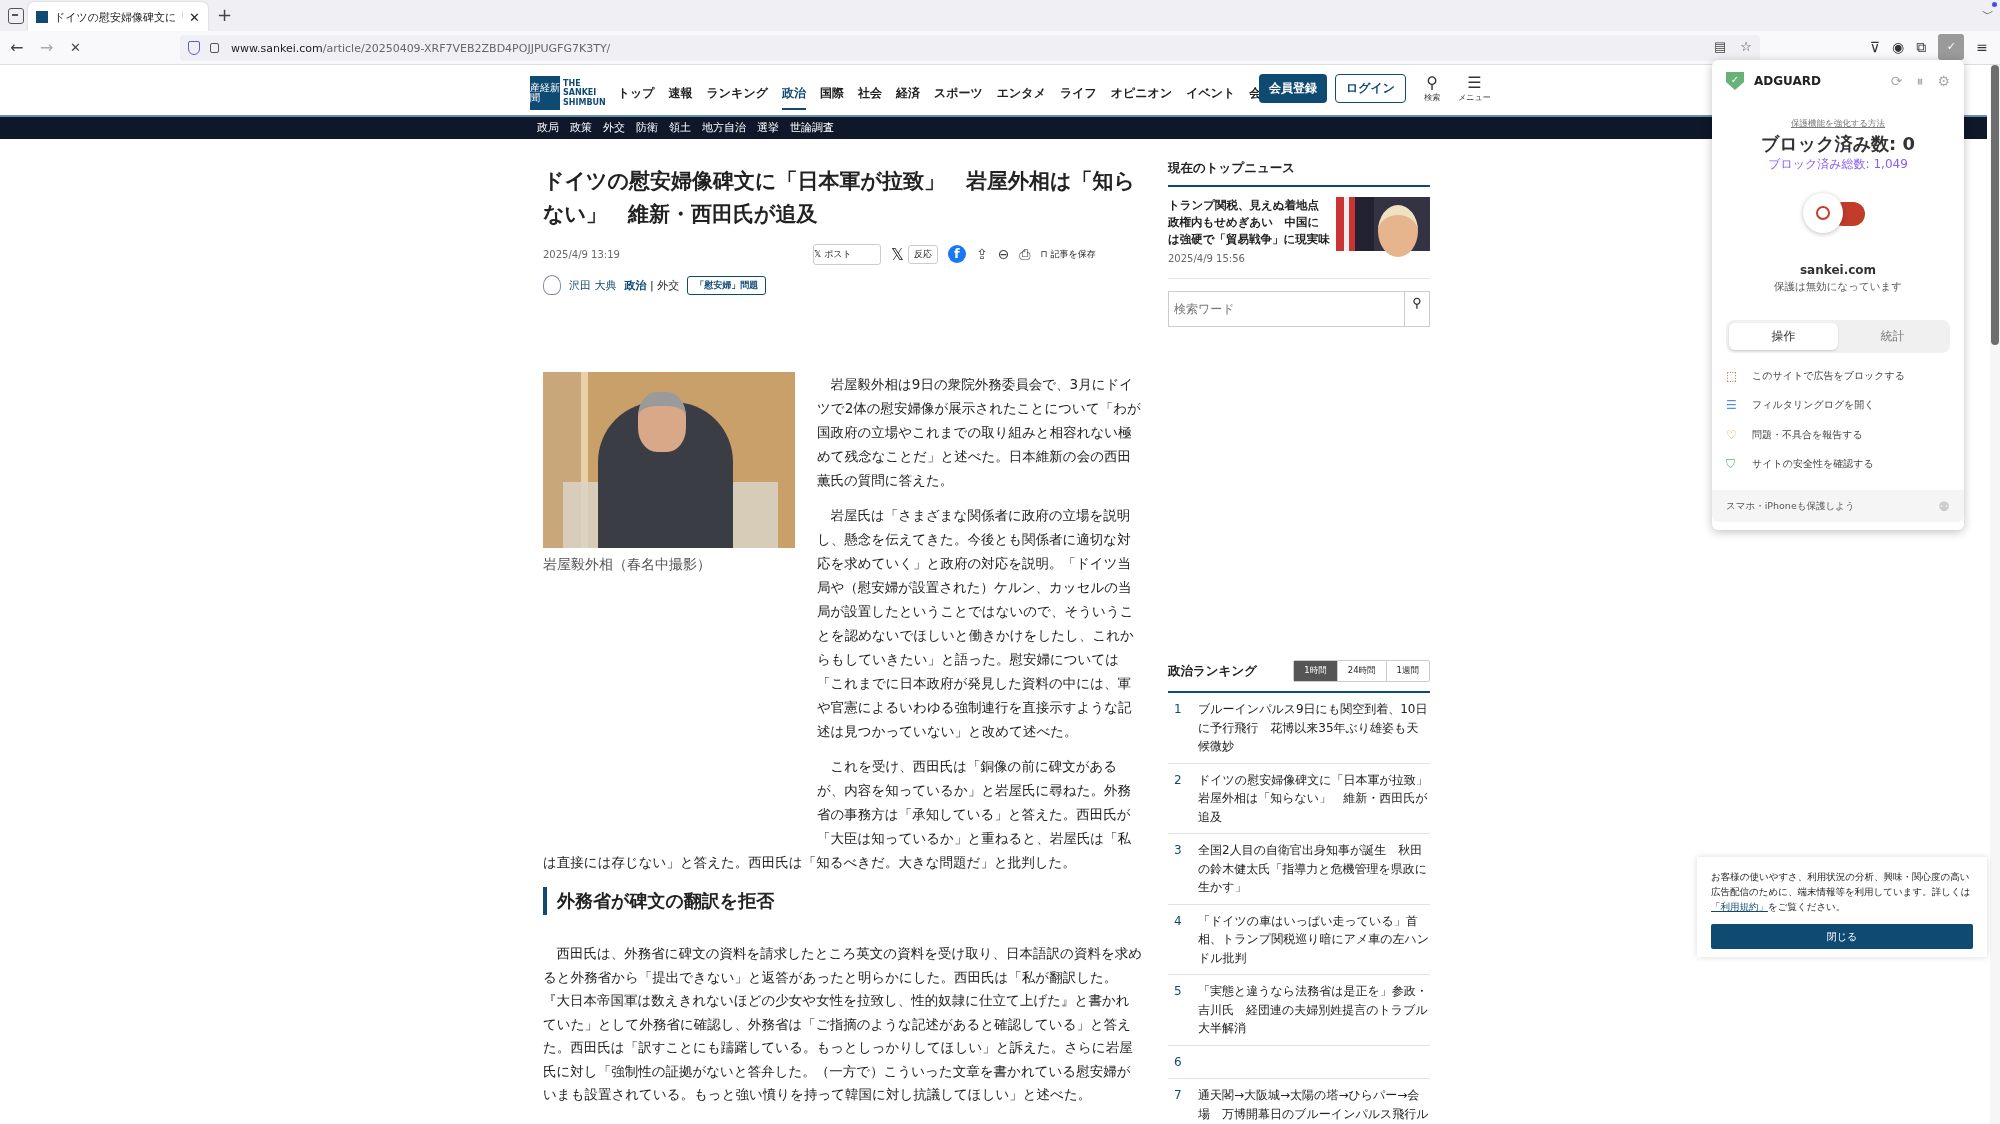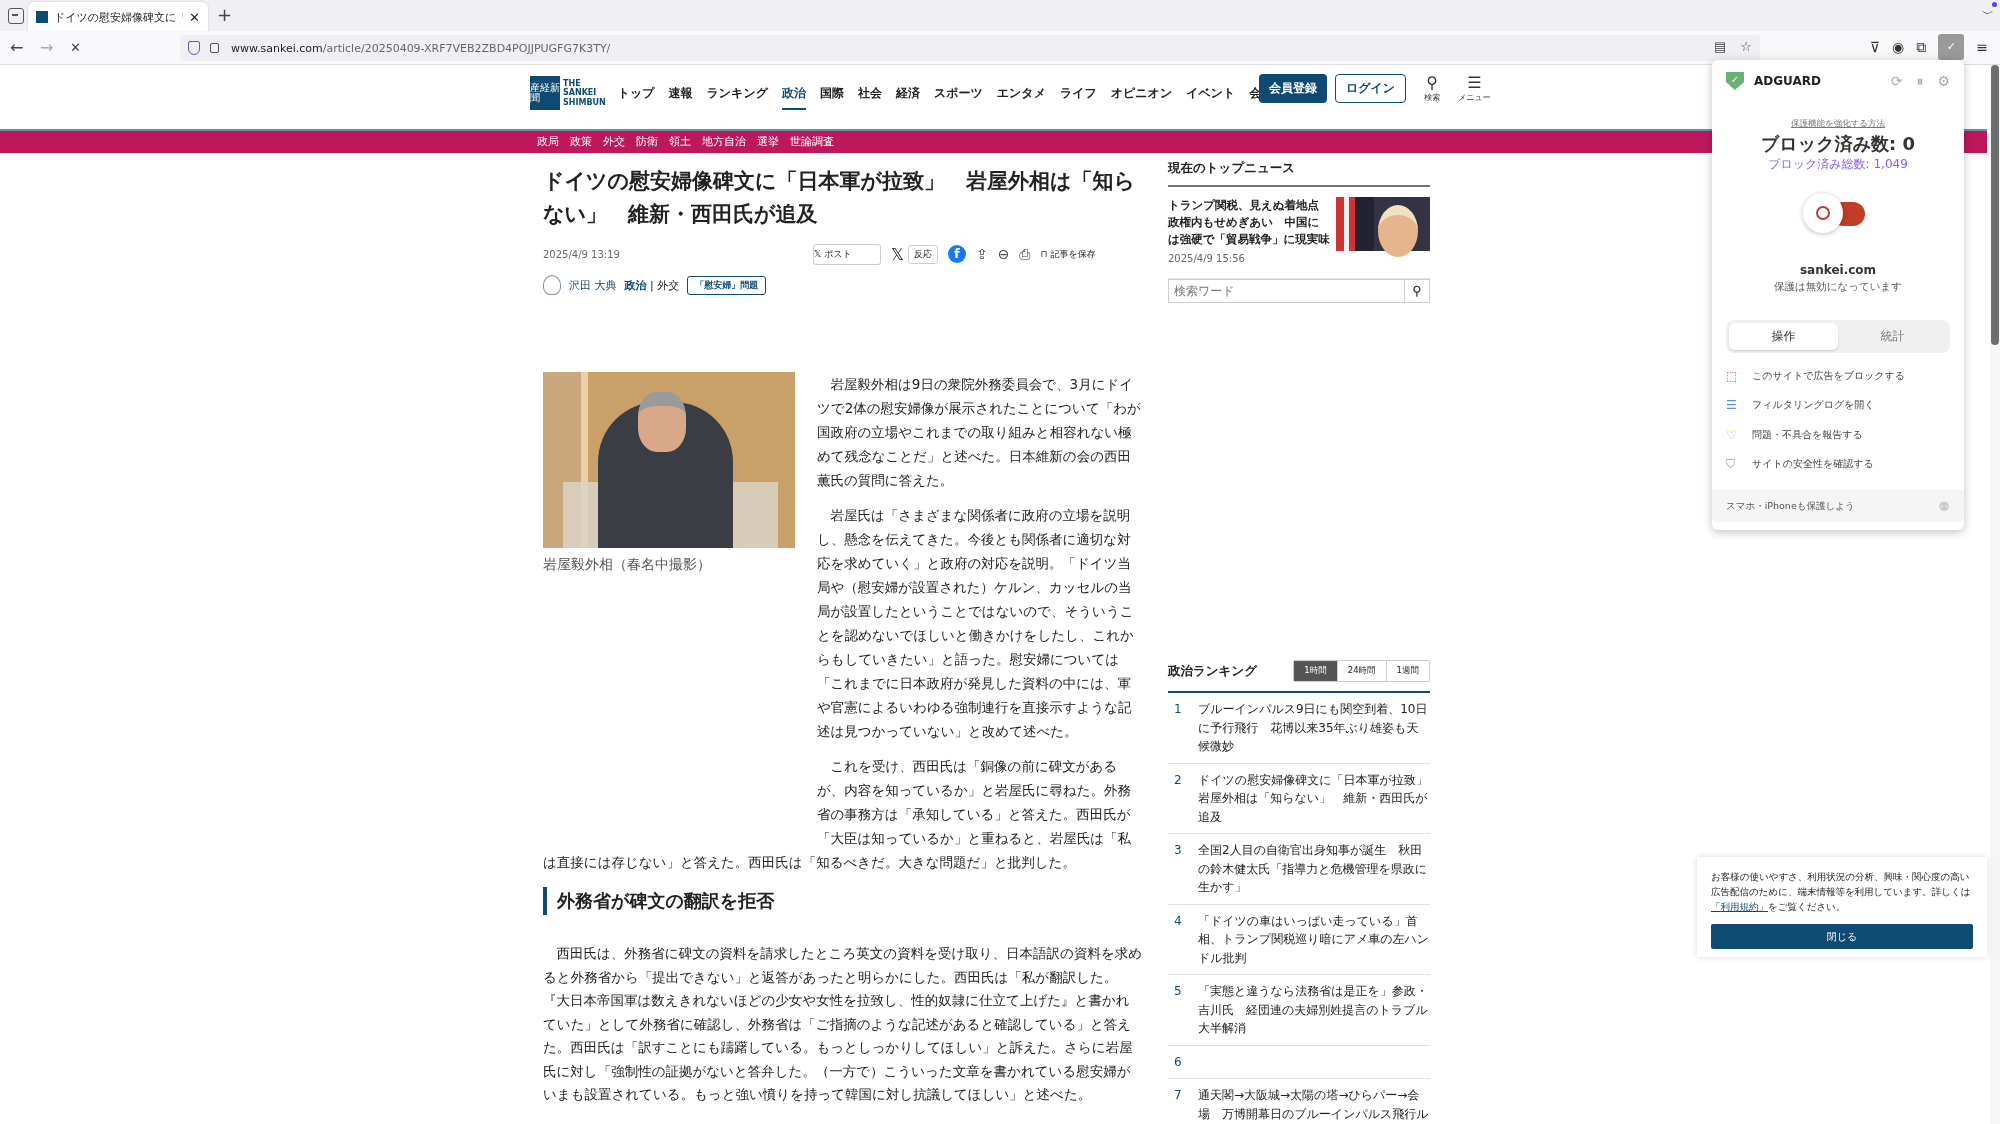--- a/index.html
+++ b/index.html
@@ -28,21 +28,21 @@
 .logo{display:flex;align-items:center;margin-right:12px}
 .logo .mark{width:30px;height:34px;background:#0f4a73;color:#fff;font-size:10px;display:flex;flex-wrap:wrap;align-items:center;justify-content:center;line-height:1}
 .logo .txt{font-size:8px;color:#0f4a73;margin-left:3px;line-height:1.15;font-weight:bold}
 .gnav{display:flex;gap:14px;font-size:12px;font-weight:bold;color:#222}
 .gnav span.active{color:#0f4a73;border-bottom:2px solid #0f4a73;padding-bottom:6px;margin-bottom:-8px}
 .hbtns{position:absolute;left:1259px;top:9px;display:flex;gap:8px;align-items:center}
 .btn-register{background:#0f4a73;color:#fff;font-size:12px;font-weight:bold;padding:6px 10px;border-radius:4px}
 .btn-login{border:1px solid #0f4a73;color:#0f4a73;font-size:12px;font-weight:bold;padding:5px 10px;border-radius:4px}
 .hicon{display:flex;flex-direction:column;align-items:center;font-size:8px;color:#333;margin-left:10px}
 .hicon .g{font-size:16px;line-height:18px}
-.subnav{position:absolute;left:0;top:64px;width:1987px;height:24px;background:#be185d;border-top:2px solid #6a8fad}
+.subnav{position:absolute;left:0;top:50px;width:1987px;height:24px;background:#0f172a;border-top:2px solid #6a8fad}
 .subnav .items{position:absolute;left:537px;top:3px;display:flex;gap:11px;font-size:11px;color:#fff}
 .article{position:absolute;left:543px;top:100px;width:600px}
 .art-title{font-size:21px;font-weight:bold;line-height:33px;color:#222}
 .meta{display:flex;align-items:center;margin-top:12px;height:22px}
 .date{font-size:10px;color:#666;width:270px}
 .share{display:flex;align-items:center;gap:10px;font-size:9px}
 .share .post{border:1px solid #ccc;border-radius:3px;padding:3px 10px 3px 0;width:68px}
 .share .x{font-size:16px}
 .share .react{border:1px solid #ccc;border-radius:3px;padding:2px 5px;margin-left:-6px}
 .share .fb{width:18px;height:18px;border-radius:50%;background:#1877f2;color:#fff;text-align:center;font-weight:bold;font-size:13px;line-height:18px}
@@ -57,27 +57,27 @@
 .photo .person{position:absolute;left:55px;top:30px;width:135px;height:146px;background:#3a3d44;border-radius:60px 60px 0 0}
 .photo .head{position:absolute;left:95px;top:20px;width:48px;height:60px;background:#d8a888;border-radius:40%;border-top:14px solid #9a9a9a}
 .photo .chair{position:absolute;left:20px;top:110px;width:215px;height:66px;background:#d9d3c6;opacity:.85}
 .caption{font-size:14px;color:#555;margin-top:8px}
 .body{position:absolute;left:0;top:207px;width:600px;font-size:13.5px;line-height:24px;color:#222}
 .body p{margin-bottom:11px;text-indent:1em}
 .float-spacer{float:left;width:274px;height:463px}
 .h2{position:absolute;left:0;top:722px;border-left:4px solid #0f4a73;padding-left:10px;font-size:18px;font-weight:bold;line-height:28px}
 .body2{position:absolute;left:0;top:777px;width:600px;font-size:13.5px;line-height:23.5px;text-indent:1em}
 .sidebar{position:absolute;left:1168px;top:95px;width:262px}
-.sb-title{font-size:12.5px;font-weight:bold;padding-bottom:8px;border-bottom:2px solid #737373}
+.sb-title{font-size:12.5px;font-weight:bold;padding-bottom:8px;border-bottom:2px solid #0c4a6e}
 .topnews{display:flex;margin-top:10px;gap:6px}
 .topnews .t{font-size:11.5px;font-weight:bold;line-height:17px;flex:1}
 .topnews .img{width:94px;height:54px;background:linear-gradient(90deg,#c33 0 8%,#eee 8% 14%,#c33 14% 20%,#223 20% 40%,#334 40%);position:relative}
 .topnews .img:after{content:"";position:absolute;left:42px;top:8px;width:40px;height:42px;border-radius:50%;background:#e7b58d;border-top:10px solid #f0e1c0}
 .tn-date{font-size:10px;color:#666;margin-top:2px;padding-bottom:14px;border-bottom:1px solid #e5e5e5}
-.search{display:flex;border:1px solid #ccc;height:24px}
+.search{display:flex;margin-top:12px;border:1px solid #ccc;height:36px}
 .search input{flex:1;border:none;padding:0 5px;font-size:12px;color:#888;font-family:inherit;outline:none;background:#fff}
 .search .btn{width:25px;border-left:1px solid #ccc;text-align:center;font-size:13px;line-height:22px}
 .ranking{position:absolute;left:0;top:500px;width:262px}
 .rk-head{display:flex;align-items:center;justify-content:space-between;padding-bottom:9px;border-bottom:2px solid #0f4a73}
 .rk-head .ttl{font-size:12.5px;font-weight:bold}
 .rk-tabs{display:flex;border:1px solid #ccc;border-radius:2px;font-size:8.5px}
 .rk-tabs span{padding:4px 10px;border-left:1px solid #ccc}
 .rk-tabs span.on{background:#555;color:#fff;border-left:none}
 .rk-item{display:flex;padding:7px 0 7px 6px;border-bottom:1px solid #e2e2e2;font-size:12px;line-height:18.5px}
 .rk-item .n{width:24px;color:#0f4a73;flex:none}

